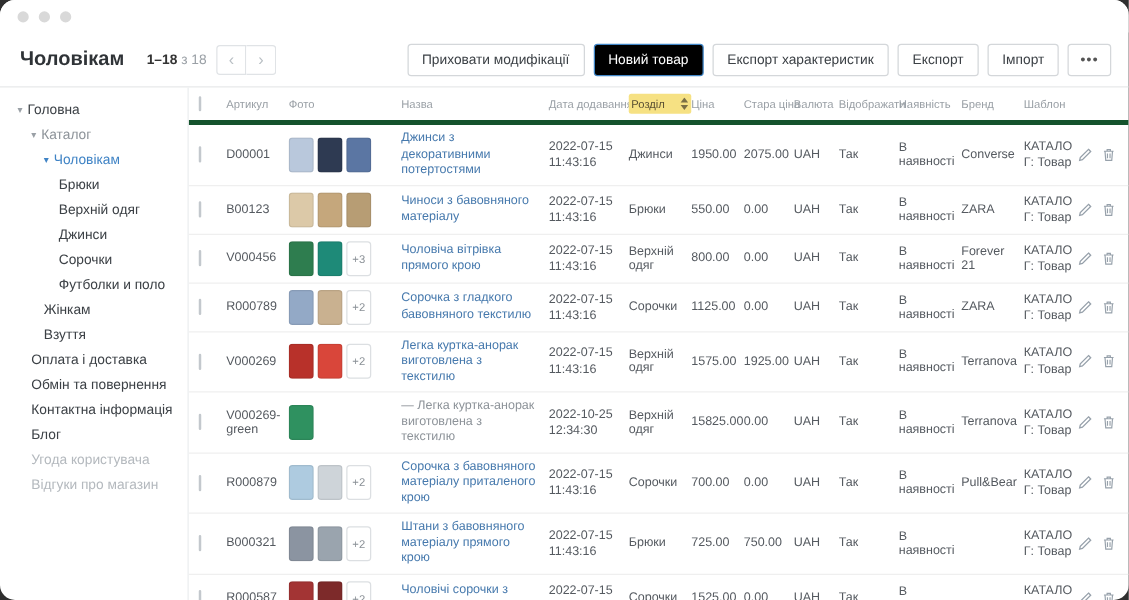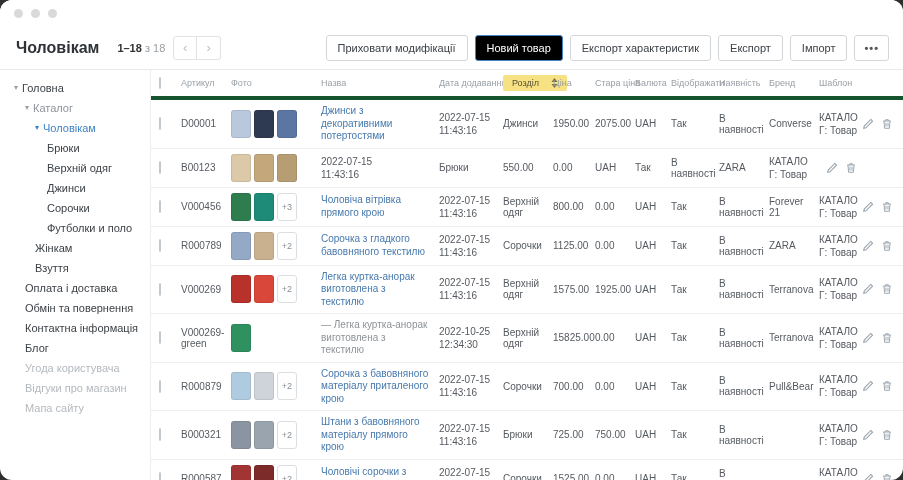--- a/index.html
+++ b/index.html
@@ -52,21 +52,21 @@
   .trow {
     display: grid;
     grid-template-columns: 26px 50px 90px 118px 64px 50px 42px 40px 36px 48px 50px 50px 52px 36px;
     border-bottom: 1px solid #efefef;
     align-items: center;
   }
   .trow.thead { border-bottom: 4px solid #14532d; min-height: 30px; }
   .cell { padding: 5px 4px; font-size: 10px; color: #555a60; }
   .thead .cell { font-size: 9px; color: #9aa0a6; white-space: nowrap; overflow: visible; }
   .cb { width: 12px; height: 12px; border: 1px solid #c3c8cd; border-radius: 2px; background: #fff; cursor: pointer; margin-left: 8px; }
-  .hl { background: #f6e183; border-radius: 2px; padding: 3px 9px; display: inline-flex; align-items: center; gap: 12px; color: #5a5033; }
+  .hl { background: #f6e183; border-radius: 2px; padding: 3px 2px; display: inline-flex; align-items: center; gap: 12px; color: #5a5033; }
   .photos { display: flex; gap: 3px; align-items: center; }
   .thumb { width: 20px; height: 28px; border-radius: 3px; border: 1px solid rgba(0,0,0,0.08); }
   .badge-more { width: 20px; height: 28px; border: 1px solid #dcdfe2; border-radius: 3px; font-size: 9px; color: #8a9096; display: flex; align-items: center; justify-content: center; background: #fff; }
   .name-link { color: #4679ad; cursor: pointer; line-height: 1.25; text-align: right; }
   .name-mod { color: #8d9399; line-height: 1.25; }
   .two-line div { line-height: 1.3; }
   .tpl { color: #555a60; line-height: 1.3; word-break: break-word; }
   .actions { display: flex; gap: 7px; justify-content: flex-end; padding-right: 10px; }
   .icon-btn { cursor: pointer; display: inline-flex; }
   .sort-icon { display: inline-flex; }
@@ -147,23 +147,20 @@
         </div>
         <div class="sb-item lvl1">
           <span>Блог</span>
         </div>
         <div class="sb-item lvl1 muted">
           <span>Угода користувача</span>
         </div>
         <div class="sb-item lvl1 muted">
           <span>Відгуки про магазин</span>
         </div>
-        <div class="sb-item lvl1 muted">
-          <span>Мапа сайту</span>
-        </div>
       </div>
     <div class="table">
         <div class="trow thead">
           <div class="cell" style="padding: 0px;"><span class="cb"></span></div>
           <div class="cell">Артикул</div>
           <div class="cell">Фото</div>
           <div class="cell">Назва</div>
           <div class="cell">Дата додавання</div>
           <div class="cell"><span class="hl">
               <span>Розділ</span>
@@ -216,20 +213,21 @@
           </div>
         </div>
         <div class="trow">
           <div class="cell" style="padding:0"><span class="cb"></span></div>
           <div class="cell">B00123</div>
           <div class="cell photos">
             <span class="thumb" style="background:#dcc9a8"></span>
             <span class="thumb" style="background:#c5a77c"></span>
             <span class="thumb" style="background:#b79d74"></span>
           </div>
+          <div class="cell"><span class="name-link">Чиноси з бавовняного матеріалу</span></div>
           <div class="cell two-line">
             <div>2022-07-15</div>
             <div>11:43:16</div>
           </div>
           <div class="cell">Брюки</div>
           <div class="cell">550.00</div>
           <div class="cell">0.00</div>
           <div class="cell">UAH</div>
           <div class="cell">Так</div>
           <div class="cell">В наявності</div>

